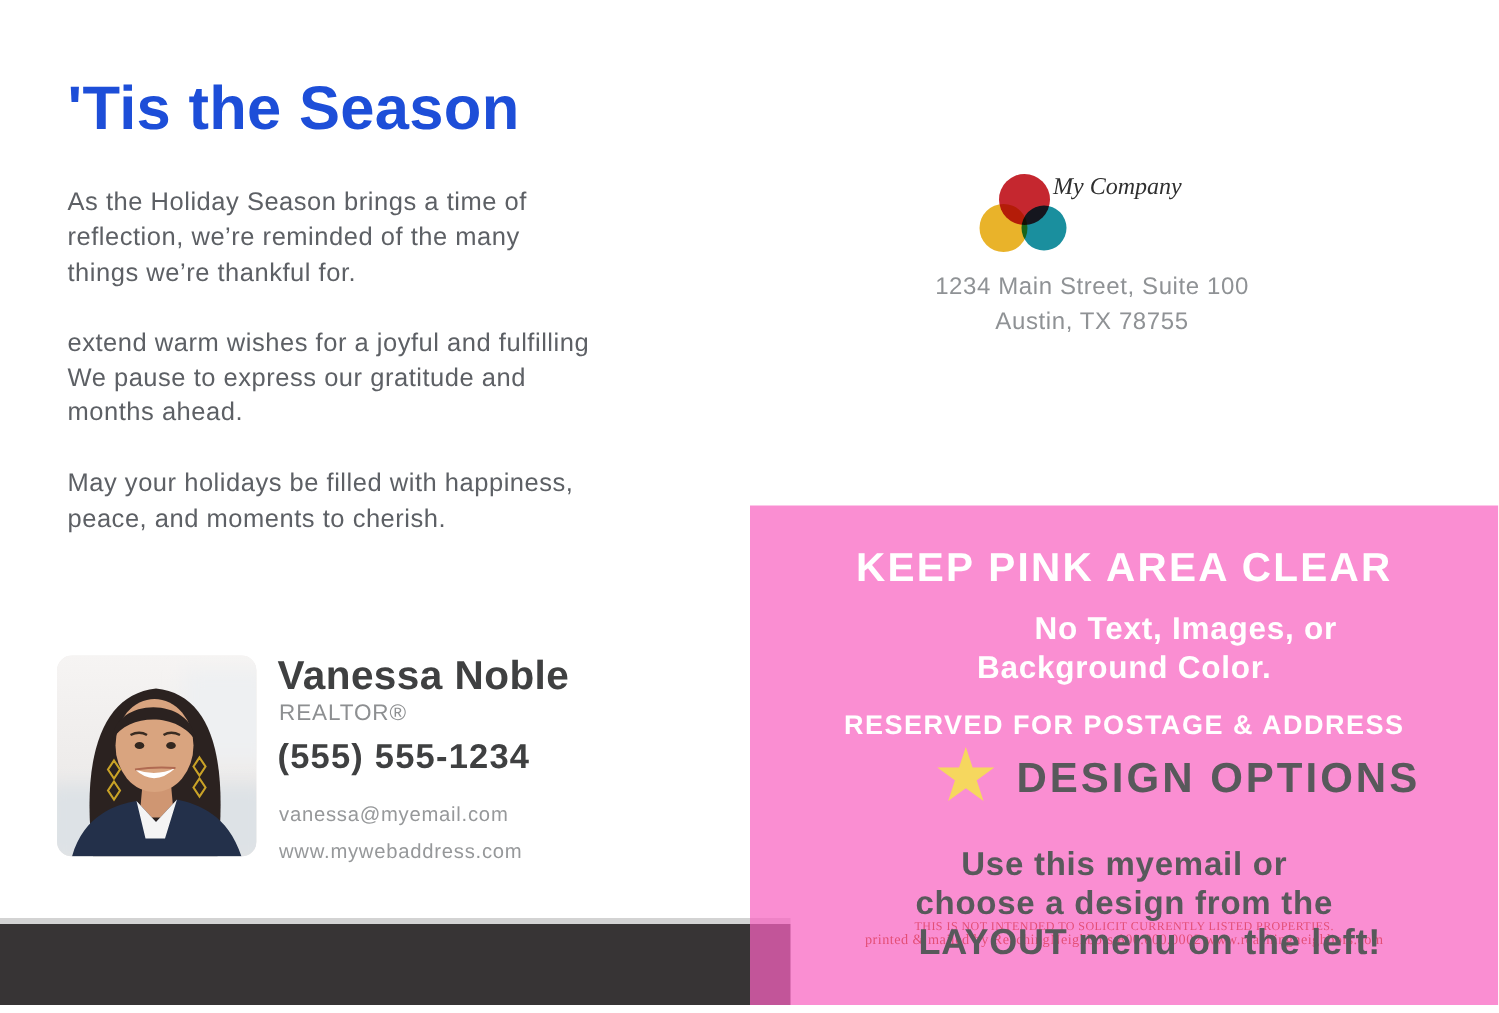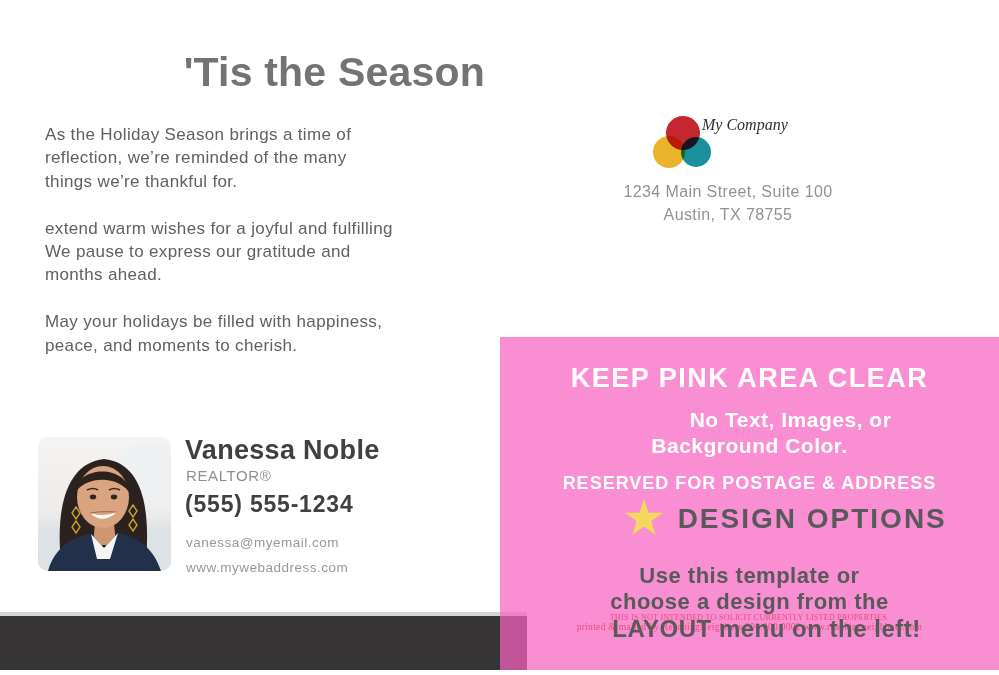--- a/index.html
+++ b/index.html
@@ -4,22 +4,22 @@
 <style>
   html,body{margin:0;padding:0;background:#ffffff;}
   .canvas{
     position:relative;width:999px;height:675px;background:#ffffff;overflow:hidden;
     font-family:"Liberation Sans",sans-serif;
   }
 
   
   .greeting{position:absolute;left:45px;top:50px;width:440px;}
   .greeting h1{
-    margin:0 0 28px 0;font-size:41px;font-weight:600;color:#737373;
-    letter-spacing:0.2px;line-height:1.1;text-align:right;
+    margin:0 0 28px 0;font-size:41px;font-weight:600;color:#1d4ed8;
+    letter-spacing:0.2px;line-height:1.1;
   }
   .para{margin:0 0 24px 0;}
   .para div{
     font-size:17px;line-height:23.2px;color:#5d6065;letter-spacing:0.35px;font-weight:400;
   }
 
   
   .logo{position:absolute;left:650px;top:112px;width:190px;height:62px;}
   .logo .c{position:absolute;border-radius:50%;mix-blend-mode:multiply;}
   .logo .c.red{left:16px;top:4px;width:34px;height:34px;background:#C5272F;}
@@ -150,18 +150,18 @@
   <div class="dark-bar"></div>
 
   <section class="pink">
     <div class="row pk-heading">KEEP PINK AREA CLEAR</div>
     <div class="row pk-line1">No Text, Images, or</div>
     <div class="row pk-line2">Background Color.</div>
     <div class="row pk-reserved">RESERVED FOR POSTAGE &amp; ADDRESS</div>
     <div class="row pk-design"><span class="star">★</span><span>DESIGN OPTIONS</span></div>
     <div class="row pk-disc1">THIS IS NOT INTENDED TO SOLICIT CURRENTLY LISTED PROPERTIES.</div>
     <div class="row pk-disc2">printed &amp; mailed by ReachingNeighbors 800.000.0002 www.reachingneighbors.com</div>
-    <div class="row pk-use1">Use this template or</div>
+    <div class="row pk-use1">Use this myemail or</div>
     <div class="row pk-use2">choose a design from the</div>
     <div class="row pk-use3">LAYOUT menu on the left!</div>
   </section>
 
 </div>
 
 </body></html>

